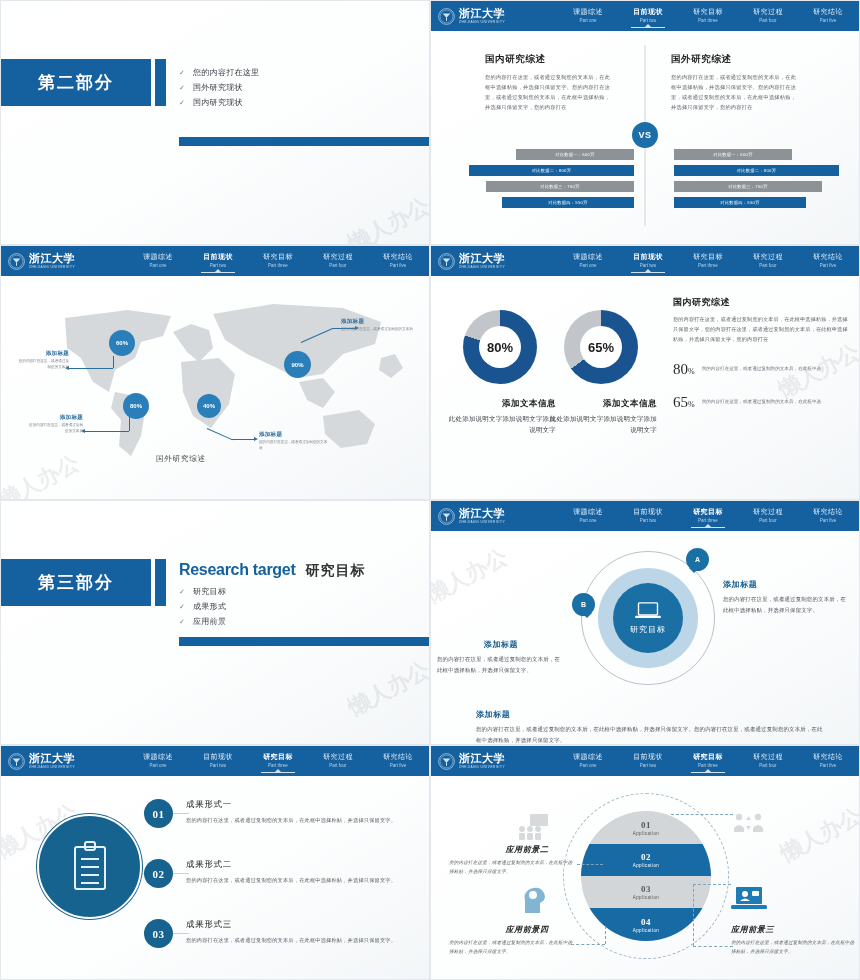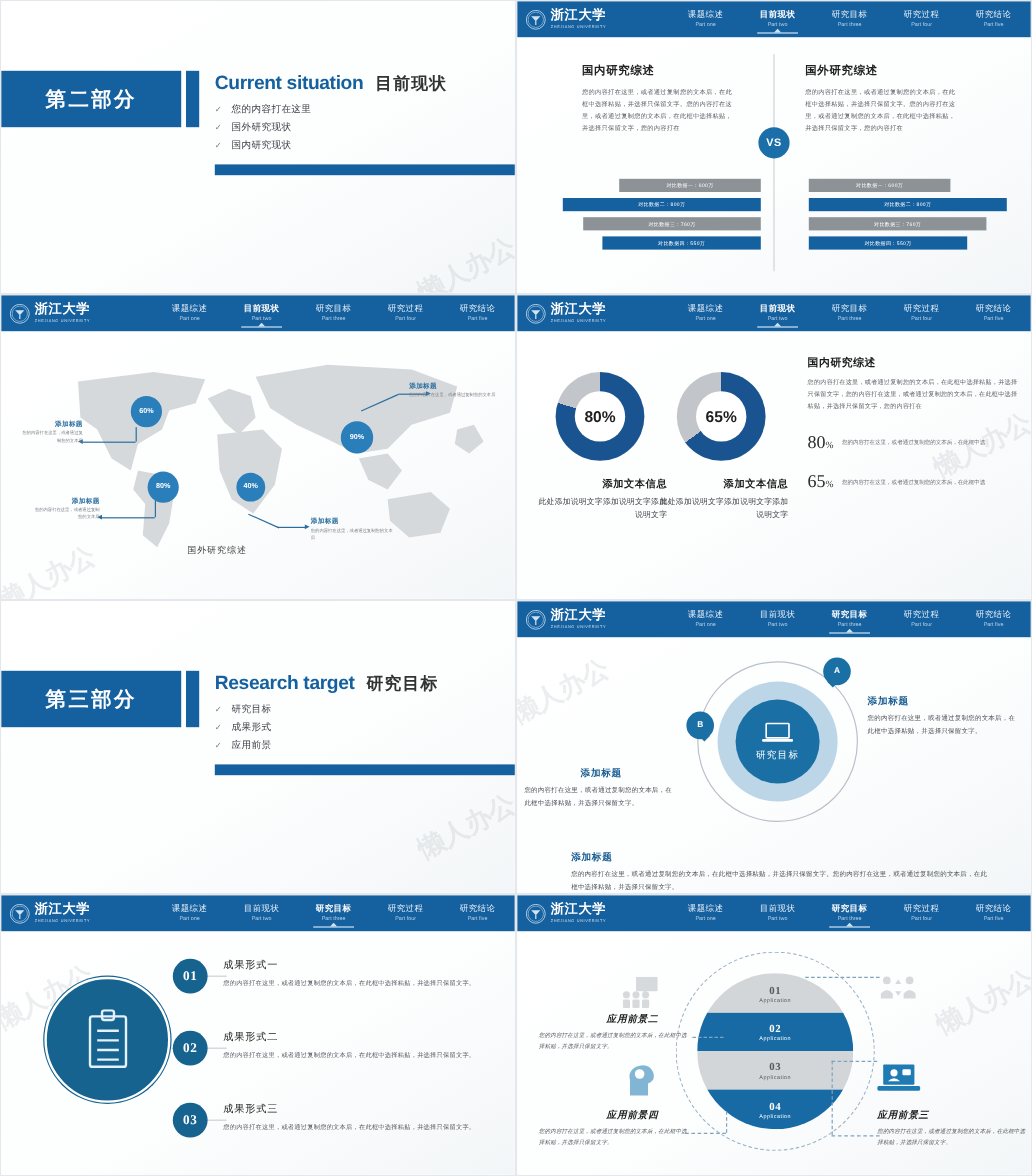--- a/index.html
+++ b/index.html
@@ -77,21 +77,21 @@
   .sec-list { margin-top: 6px; display: flex; flex-direction: column; gap: 4px; }
   .sec-li { display: flex; align-items: center; gap: 7px; }
   .sec-check { color: #7a7f85; font-size: 7px; width: 7px; }
   .sec-li span.txt { font-size: 8px; color: #3a3f45; letter-spacing: .3px; }
   .sec-underbar { position: absolute; left: 178px; top: 136px; width: 252px; height: 9px; background: #15609f; }
 
   
   .vs-wrap { position: absolute; top: 30px; left: 0; right: 0; bottom: 0; }
   .vs-divider { position: absolute; left: 50%; top: 14px; bottom: 18px; width: 1px; background: #cdd4da; transform: translateX(-50%); }
   .vs-circle {
-    position: absolute; left: 50%; top: 88px; transform: translate(-50%,-50%);
+    position: absolute; left: 50%; top: 104px; transform: translate(-50%,-50%);
     width: 26px; height: 26px; border-radius: 50%; background: #1b6ea8;
     display: flex; align-items: center; justify-content: center;
     color: #fff; font-size: 9px; font-weight: 700; letter-spacing: .5px;
   }
   .vs-col { position: absolute; top: 22px; width: 172px; }
   .vs-col.left { left: 32px; }
   .vs-col.right { left: 240px; }
   .vs-h { font-size: 9.5px; font-weight: 700; color: #222; letter-spacing: .6px;
     font-family: "Liberation Serif","DejaVu Serif",serif; margin-bottom: 6px; }
   .vs-col.left .vs-h, .vs-col.left .vs-p { text-align: left; }
@@ -241,24 +241,20 @@
     <div class="slide-inner"></div>
     <div class="wm" style="right:-4px;bottom:4px;transform:rotate(-28deg);">懒人办公</div>
     <div class="sec-band">
       <div class="sec-block">
         <span>第二部分</span>
       </div>
       <div class="sec-gap"></div>
       <div class="sec-bar2"></div>
     </div>
     <div class="sec-right">
-      <div class="sec-title">
-        <span class="sec-en">Current situation</span>
-        <span class="sec-cn">目前现状</span>
-      </div>
       <div class="sec-list">
         <div class="sec-li">
           <span class="sec-check">✓</span>
           <span class="txt">您的内容打在这里</span>
         </div>
         <div class="sec-li">
           <span class="sec-check">✓</span>
           <span class="txt">国外研究现状</span>
         </div>
         <div class="sec-li">

